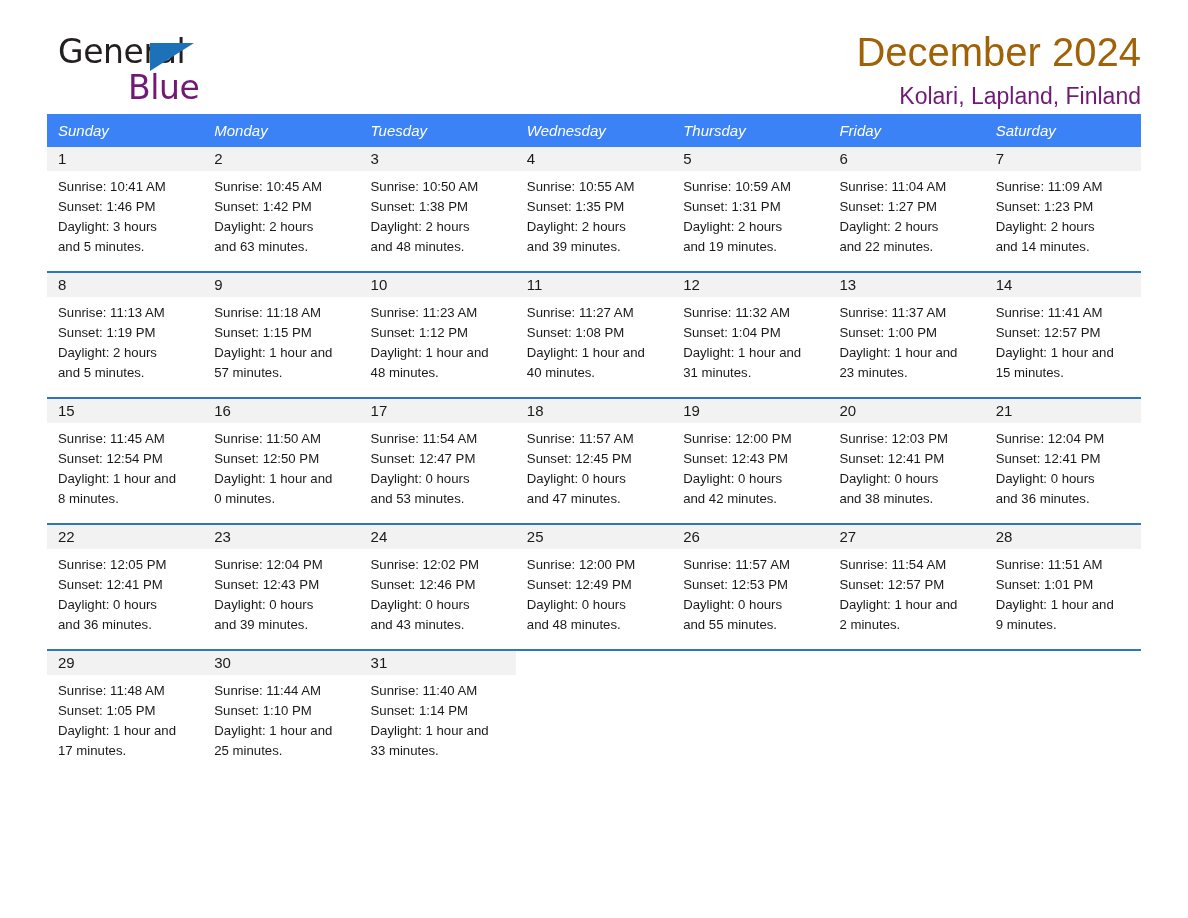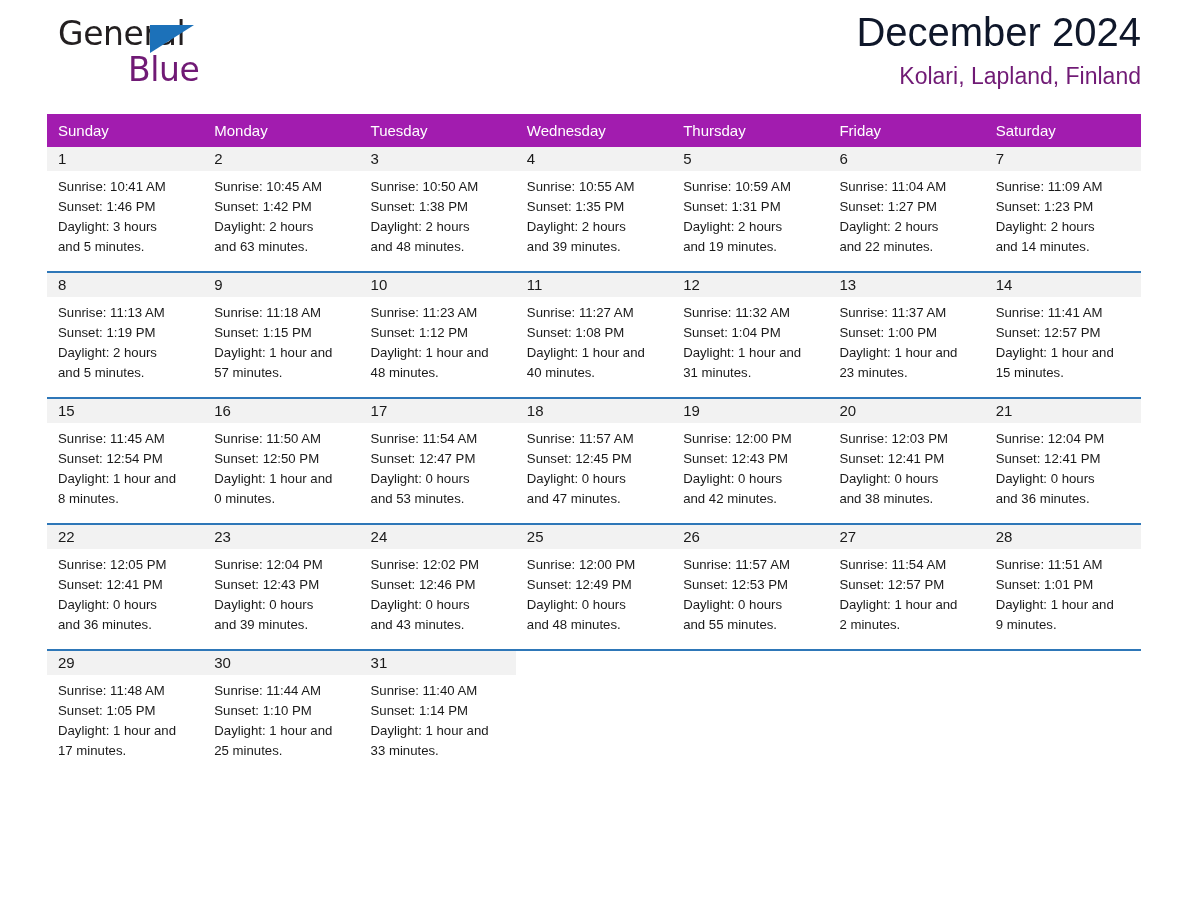--- a/index.html
+++ b/index.html
@@ -20,21 +20,21 @@
     height: 918px;
     box-sizing: border-box;
     padding: 0 47px;
   }
 
   
   .top-bar {
     position: relative;
     height: 112px;
     display: flex;
-    align-items: flex-start;
+    align-items: flex-end;
     justify-content: space-between;
   }
 
   .brand {
     position: relative;
     margin-top: 14px;
     width: 200px;
     height: 80px;
   }
   .brand-general {
@@ -70,43 +70,44 @@
   }
 
   .title-block {
     text-align: right;
     margin-top: 6px;
   }
   .cal-title {
     font-size: 40px;
     line-height: 52px;
     font-weight: 400;
-    color: #0f172a;
+    color: #a16207;
     letter-spacing: 0px;
     white-space: nowrap;
   }
   .cal-subtitle {
     font-size: 23px;
     line-height: 32px;
     font-weight: 400;
     color: #701a75;
     margin-top: 2px;
     white-space: nowrap;
   }
 
   
   .calendar {
     width: 1094px;
     margin-top: 2px;
   }
   .week-header {
     display: grid;
     grid-template-columns: repeat(7, 1fr);
-    background: #a21caf;
+    background: #3b82f6;
     height: 33px;
+    font-style: italic;
   }
   .week-header .dow {
     color: #ffffff;
     font-size: 15px;
     line-height: 33px;
     padding-left: 11px;
     white-space: nowrap;
     font-weight: 400;
   }
 

